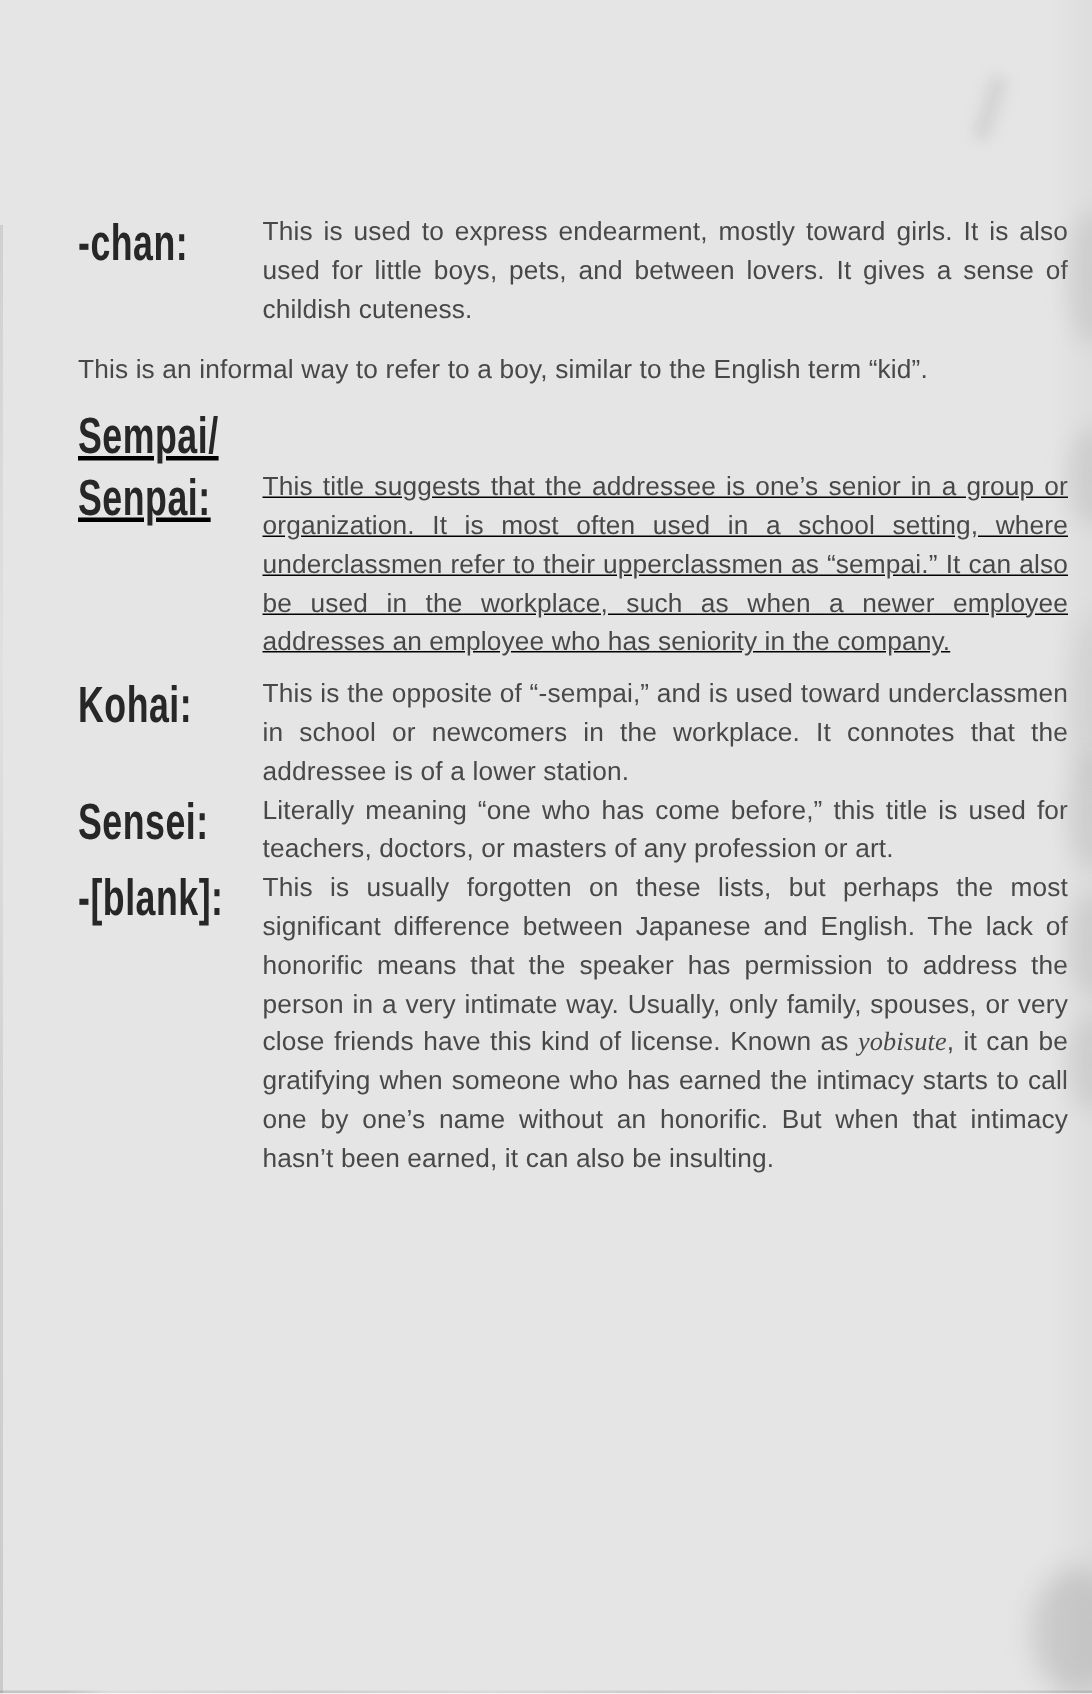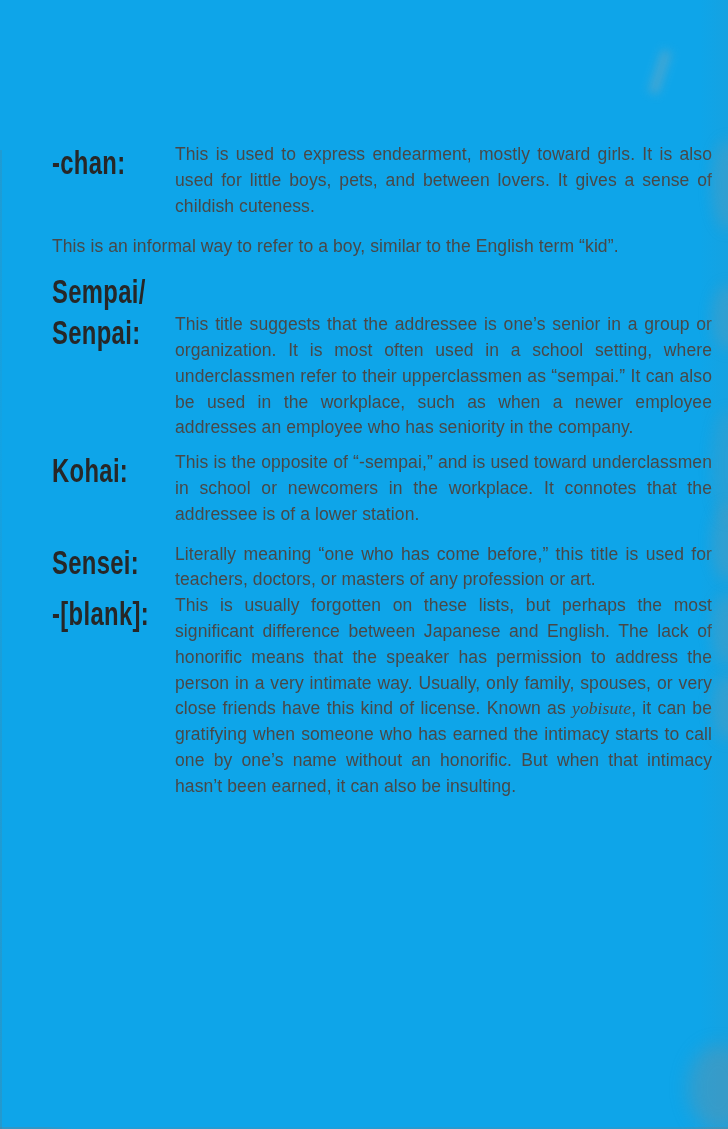--- a/index.html
+++ b/index.html
@@ -4,40 +4,40 @@
 <style>
   html, body {
     margin: 0;
     padding: 0;
     background: #ffffff;
   }
   .page {
     position: relative;
     width: 728px;
     height: 1129px;
-    background: #0ea5e9;
+    background: #e5e5e5;
     overflow: hidden;
     font-family: "Liberation Sans", sans-serif;
   }
 
   
   .glossary {
     position: absolute;
     left: 52px;
     top: 142px;
     width: 660px; 
   }
   .entry {
     display: flex;
     align-items: flex-start;
   }
   .entry.m0 { margin-bottom: 15px; }
   .entry.m1 { margin-bottom: 11px; }
-  .entry.m2 { margin-bottom: 9px;  }
-  .entry.m3 { margin-bottom: 14px; }
+  .entry.m2 { margin-bottom: 9px; text-decoration: underline;  }
+  .entry.m3 { }
   .entry.m4 { }
 
   .term-col {
     width: 123px;
     flex: 0 0 123px;
   }
   .term-line {
     display: block;
     font-size: 34px;
     font-weight: bold;

